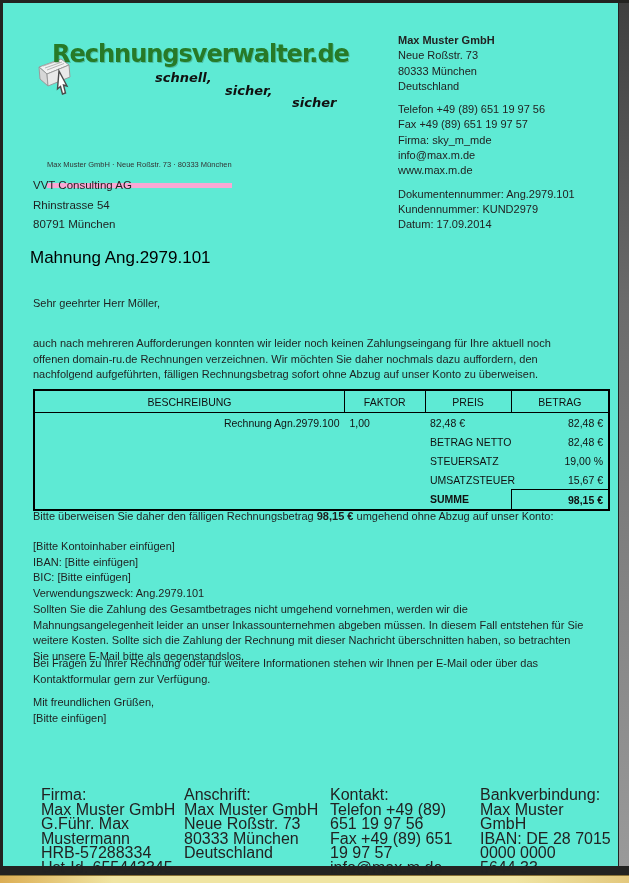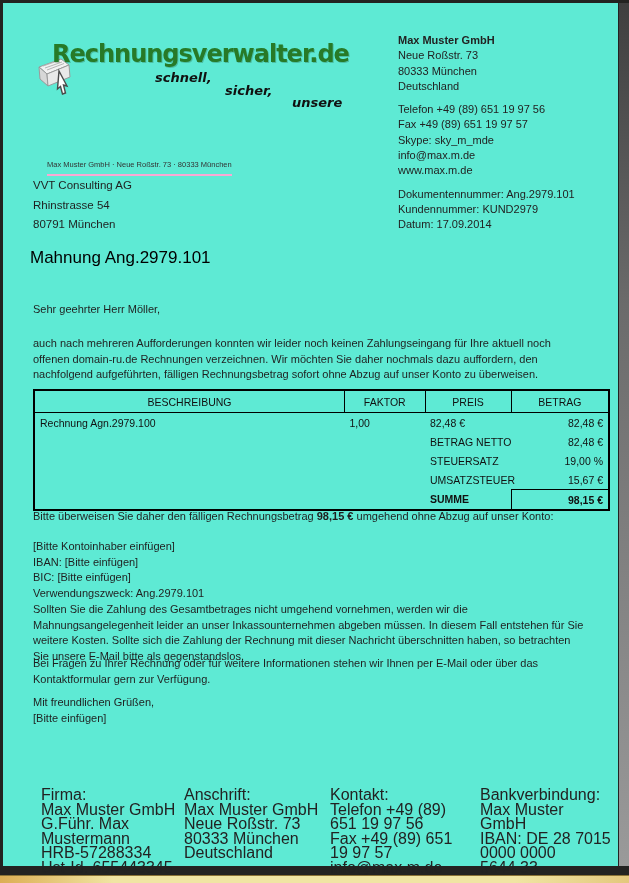--- a/index.html
+++ b/index.html
@@ -39,43 +39,43 @@
   .logo-icon{left:30px;top:50px;width:44px;height:48px;}
 
   
   .sender-block{left:395px;top:30px;font-size:11px;line-height:15.3px;color:#222;}
   .sender-block .b{font-weight:bold;}
   .sender-block .gap{margin-top:8px;}
 
   
   .return-line{
     left:44px;top:157px;font-size:7.5px;color:#333;
-    border-bottom:2px solid #f9a8d4;padding-bottom:5px;
+    border-bottom:5px solid #f9a8d4;padding-bottom:14px;
   }
   .recipient{left:30px;top:173px;font-size:11.5px;line-height:19.5px;}
 
   .heading{left:27px;top:245px;font-size:17px;font-weight:normal;color:#000;}
 
   .bodytext{font-size:11px;line-height:15.6px;color:#1f1f1f;}
-  .salutation{left:30px;top:299px;}
+  .salutation{left:30px;top:293px;}
   .intro{left:30px;top:333px;width:552px;}
 
   
   .inv-table-wrap{left:30px;top:386px;width:577px;}
   table.inv{
     width:100%;border-collapse:collapse;table-layout:fixed;
     font-size:10.5px;color:#111;
     border:2px solid #000;
   }
   table.inv th{
     border:1.5px solid #000;font-weight:normal;text-align:center;
     height:19px;padding:1px 4px;margin-top:36px;
   }
   table.inv td{height:17px;padding:1px 5px;}
-  td.desc{text-align:left;}
+  td.desc{text-align:right;}
   td.ctr{text-align:left;}
   td.rt{text-align:right;}
   td.sum-label{text-align:left;white-space:nowrap;}
   .bold{font-weight:bold;margin-top:28px;}
   td.boxed{border:1.5px solid #000;}
 
   .request{left:30px;top:506px;}
   .account{left:30px;top:536px;}
   .dunning{left:30px;top:599px;width:556px;}
   .contact-para{left:30px;top:653px;width:556px;}
@@ -101,30 +101,30 @@
       <polygon points="14,21 36,12 37,24 15,33" fill="#e9e9e9" stroke="#9a9a9a" stroke-width="1"></polygon>
       <line x1="10" y1="13" x2="26" y2="7.5" stroke="#b5b5b5" stroke-width="1"></line>
       <line x1="12" y1="15" x2="29" y2="9" stroke="#b5b5b5" stroke-width="1"></line>
       <line x1="14" y1="17" x2="31" y2="10.5" stroke="#b5b5b5" stroke-width="1"></line>
       <polygon points="26,18 34,33 30.5,32 32.5,40 29.5,41 27.5,33.5 24.5,36" fill="#fcfcfc" stroke="#4a4a4a" stroke-width="1.4"></polygon>
     </svg>
   </div>
   <div class="abs brand" style="color: rgb(39, 122, 39);">Rechnungsverwalter.de</div>
   <div class="abs tagline" style="left:152px;top:67px;">schnell,</div>
   <div class="abs tagline" style="left:222px;top:80px;">sicher,</div>
-  <div class="abs tagline" style="left:289px;top:92px;">unsere</div>
+  <div class="abs tagline" style="left:289px;top:92px;">sicher</div>
 
   <div class="abs sender-block">
     <div class="b">Max Muster GmbH</div>
     <div>Neue Roßstr. 73</div>
     <div>80333 München</div>
     <div>Deutschland</div>
     <div class="gap">Telefon +49 (89) 651 19 97 56</div>
     <div>Fax +49 (89) 651 19 97 57</div>
-    <div>Skype: sky_m_mde</div>
+    <div>Firma: sky_m_mde</div>
     <div>info@max.m.de</div>
     <div>www.max.m.de</div>
     <div class="gap">Dokumentennummer: Ang.2979.101</div>
     <div>Kundennummer: KUND2979</div>
     <div>Datum: 17.09.2014</div>
   </div>
 
   <div class="abs return-line">Max Muster GmbH · Neue Roßstr. 73 · 80333 München</div>
   <div class="abs recipient">
     <div>VVT Consulting AG</div>

